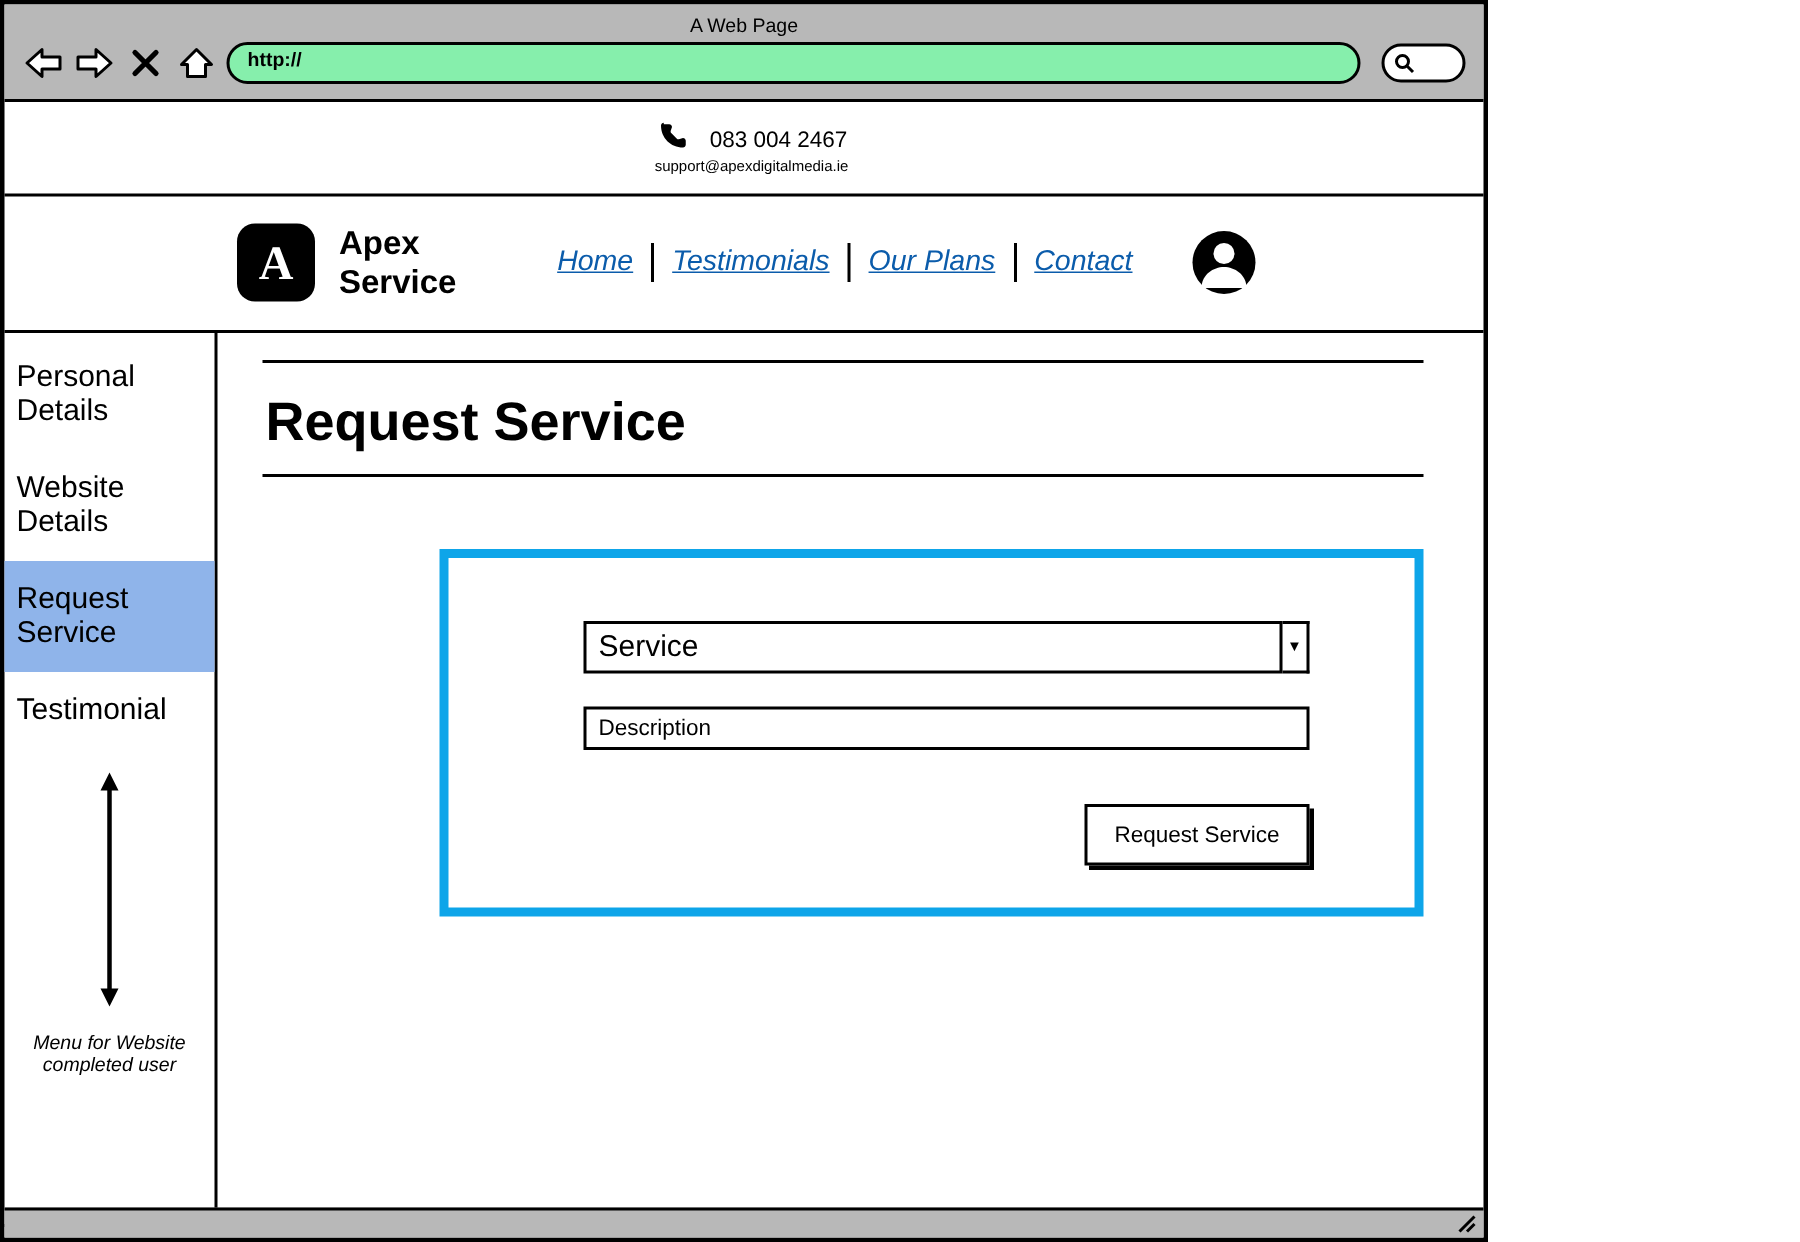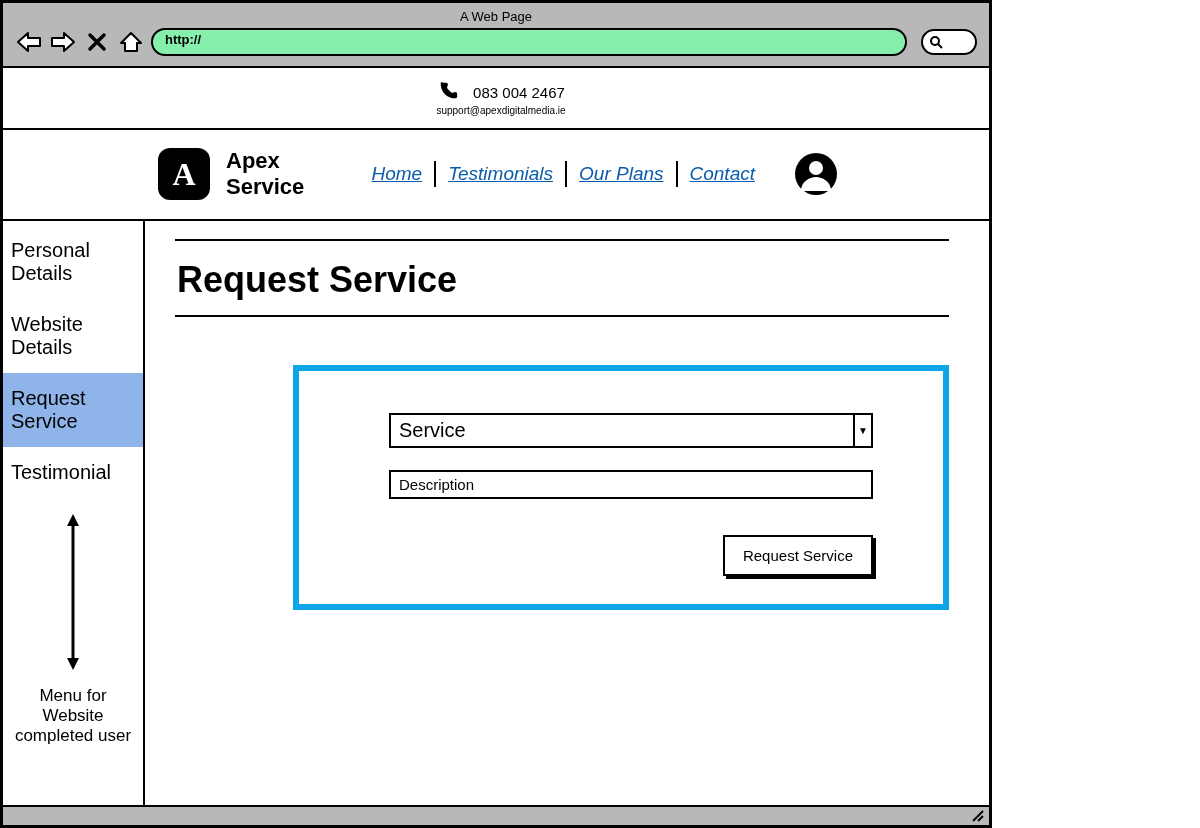--- a/index.html
+++ b/index.html
@@ -29,21 +29,21 @@
     .nav-links a { color: #0b5cab; text-decoration: underline; padding: 0 12px; }
     .nav-sep { width: 2px; height: 26px; background: #000; }
     .avatar { width: 46px; height: 46px; margin-left: 8px; }
     
     
     .body-row { display: flex; height: calc(100% - 226px); }
     .sidebar { width: 222px; border: 2px solid #000; border-top: none; border-left: none; display: flex; flex-direction: column; padding-top: 4px; }
     .side-item { padding: 14px 8px; font-size: 20px; text-align: left; }
     .side-item.selected { background: #8fb4ea; }
     .side-arrow { display: flex; justify-content: center; padding: 14px 0 8px; }
-    .side-caption { font-family: sans-serif; font-size: 17px; text-align: center; padding: 6px 8px; }
+    .side-caption { font-family: sans-serif; font-size: 13px; text-align: center; padding: 6px 8px; font-style: italic; }
     
     .main { flex: 1; padding: 18px 40px 0 30px; position: relative; }
     .rule { border: none; border-top: 2px solid #000; margin: 0; }
     .page-title { font-size: 36px; font-weight: bold; padding: 18px 0 14px 2px; }
     
     .form-card { width: 656px; border: 6px solid #0ea5e9; margin: 48px 0 0 118px; padding: 42px 70px 28px 90px; }
     .field-row { margin-bottom: 22px; }
     .select-wrap { display: flex; }
     .select-box { flex: 1; border: 2px solid #000; padding: 4px 8px; font-size: 20px; }
     .select-btn { width: 18px; border: 2px solid #000; border-left: none; display: flex; align-items: center; justify-content: center; font-size: 10px; }

